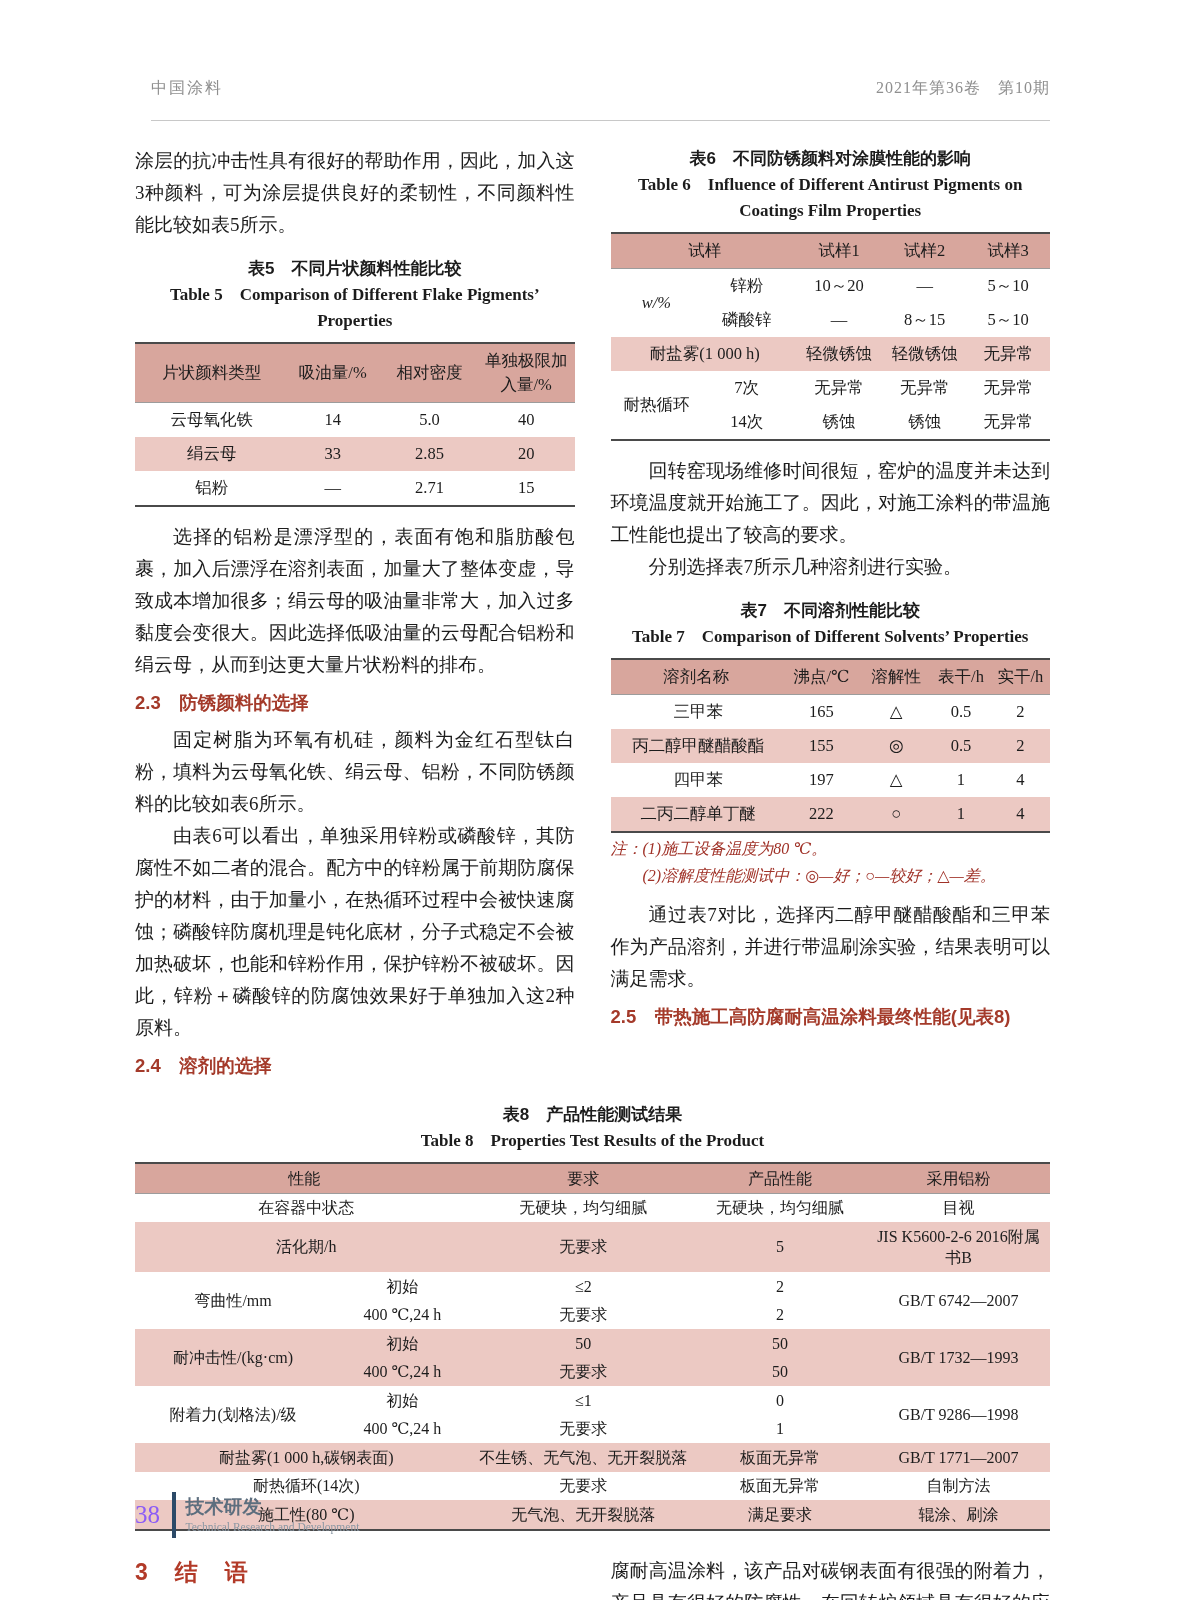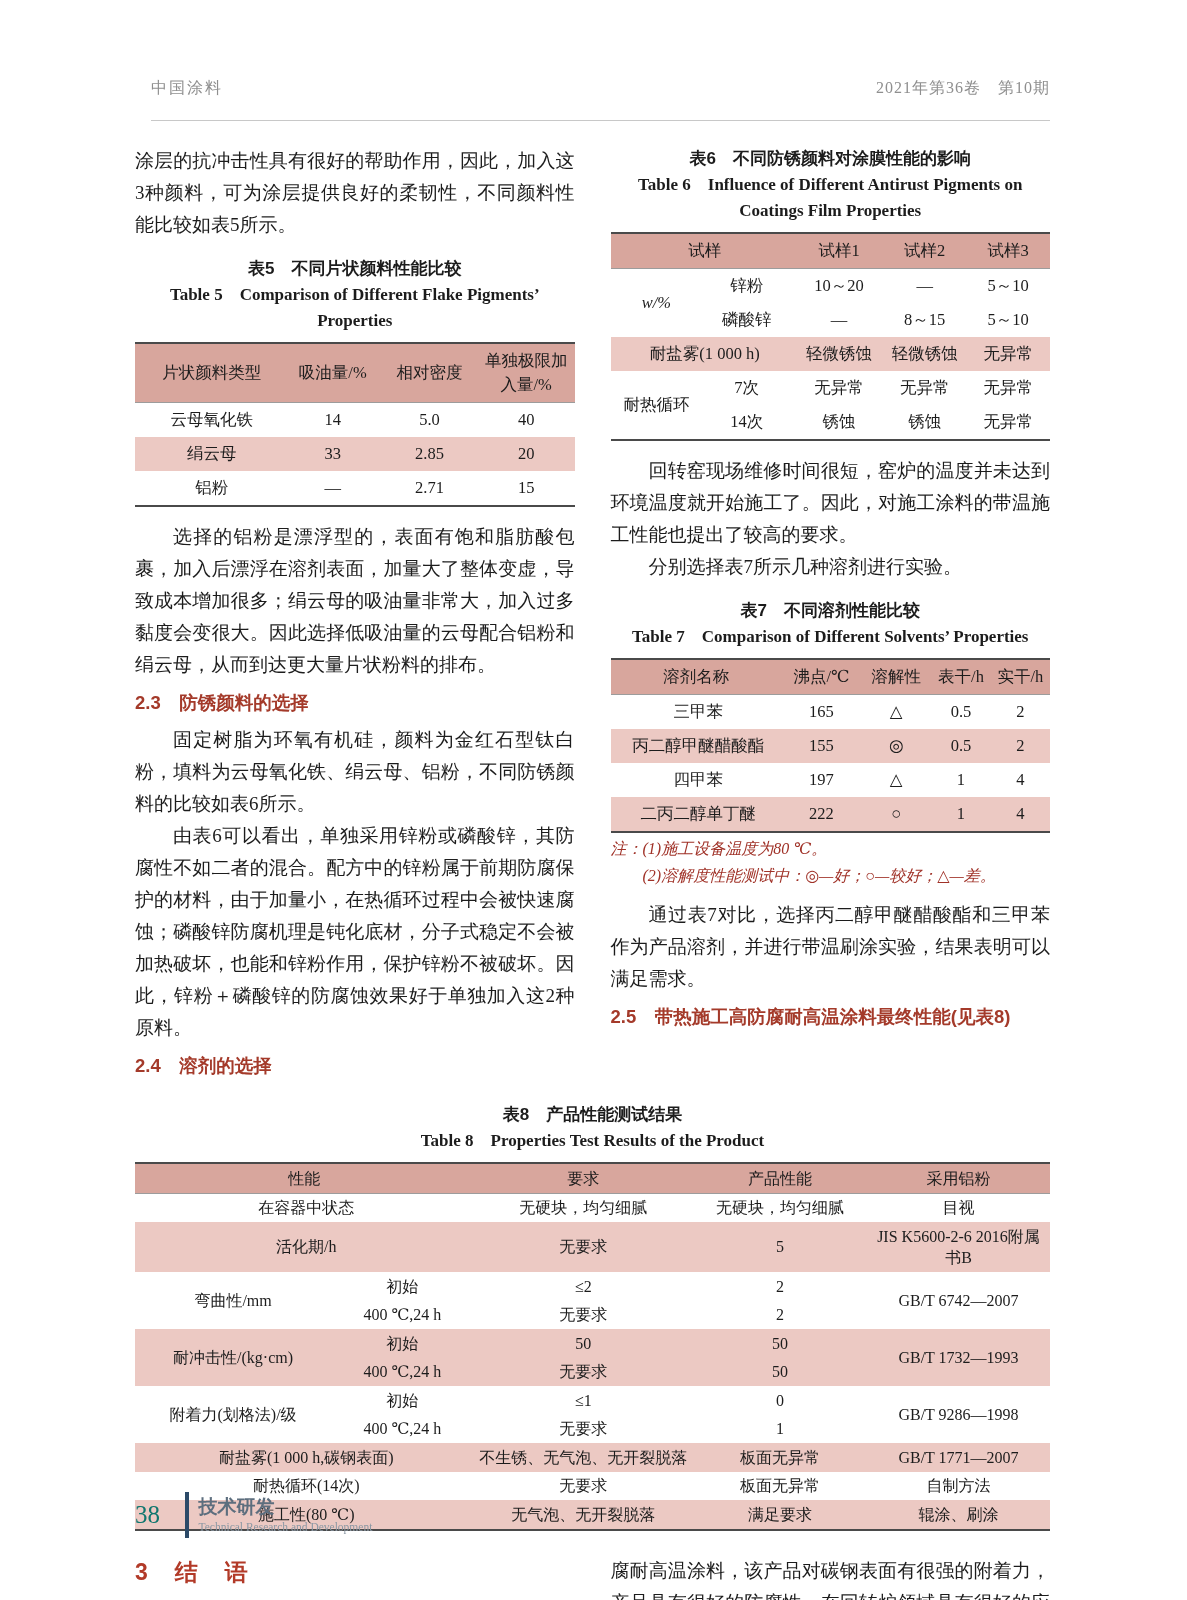--- a/index.html
+++ b/index.html
@@ -66,21 +66,21 @@
 
   
   .concl{display:flex;gap:36px;margin-top:24px;}
   h2.concl-h{
     margin:2px 0 10px 0;font-family:Liberation Sans, sans-serif;
     font-size:23px;color:#b23a28;font-weight:bold;letter-spacing:2px;
   }
 
   
   .pg-footer{position:absolute;left:135px;top:1492px;display:flex;align-items:center;}
-  .pg-num{font-size:25px;color:#0f766e;margin-right:25px;}
+  .pg-num{font-size:25px;color:#8b5cf6;margin-right:12px;}
   .pg-bar{width:3.5px;height:46px;background:#2c4a68;margin-right:10px;}
   .pg-sec-zh{
     font-family:"Liberation Sans","DejaVu Sans",sans-serif;
     font-size:19px;font-weight:bold;color:#5d6e7e;line-height:24px;
   }
   .pg-sec-en{font-size:11.5px;color:#8a97a3;line-height:16px;}
 </style>
 </head>
 <body>
 

